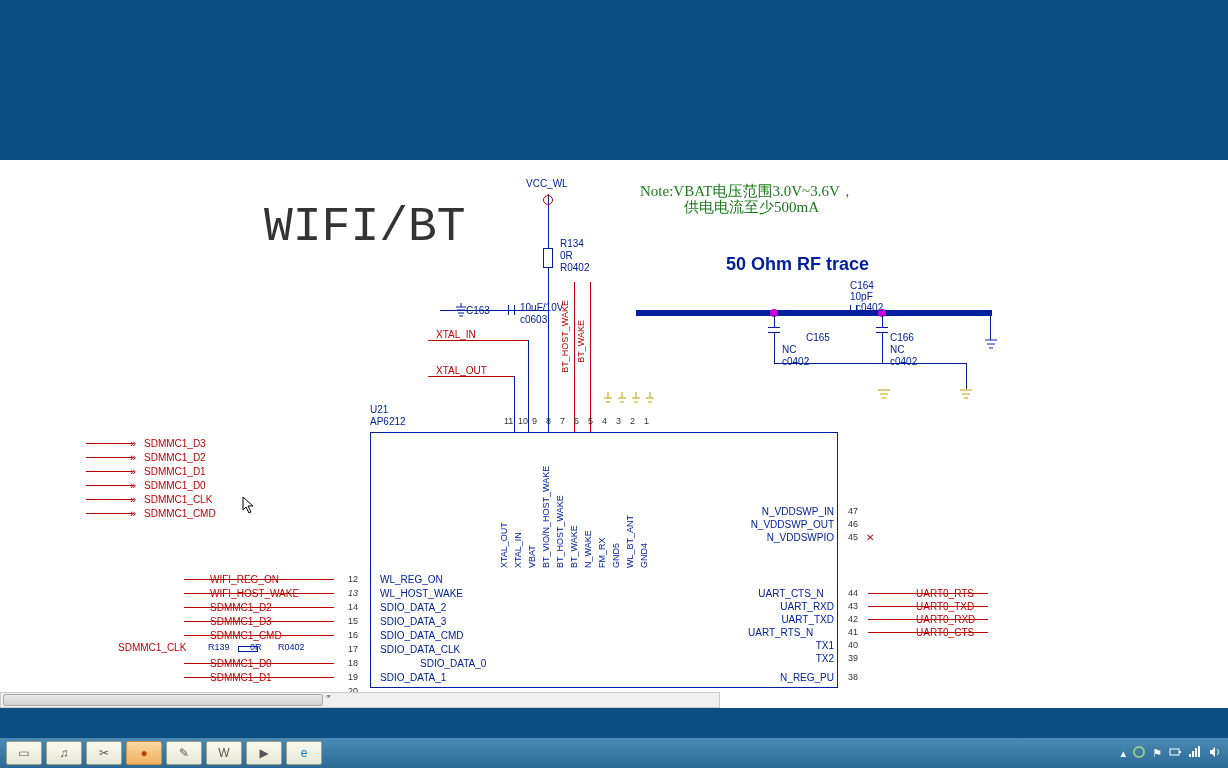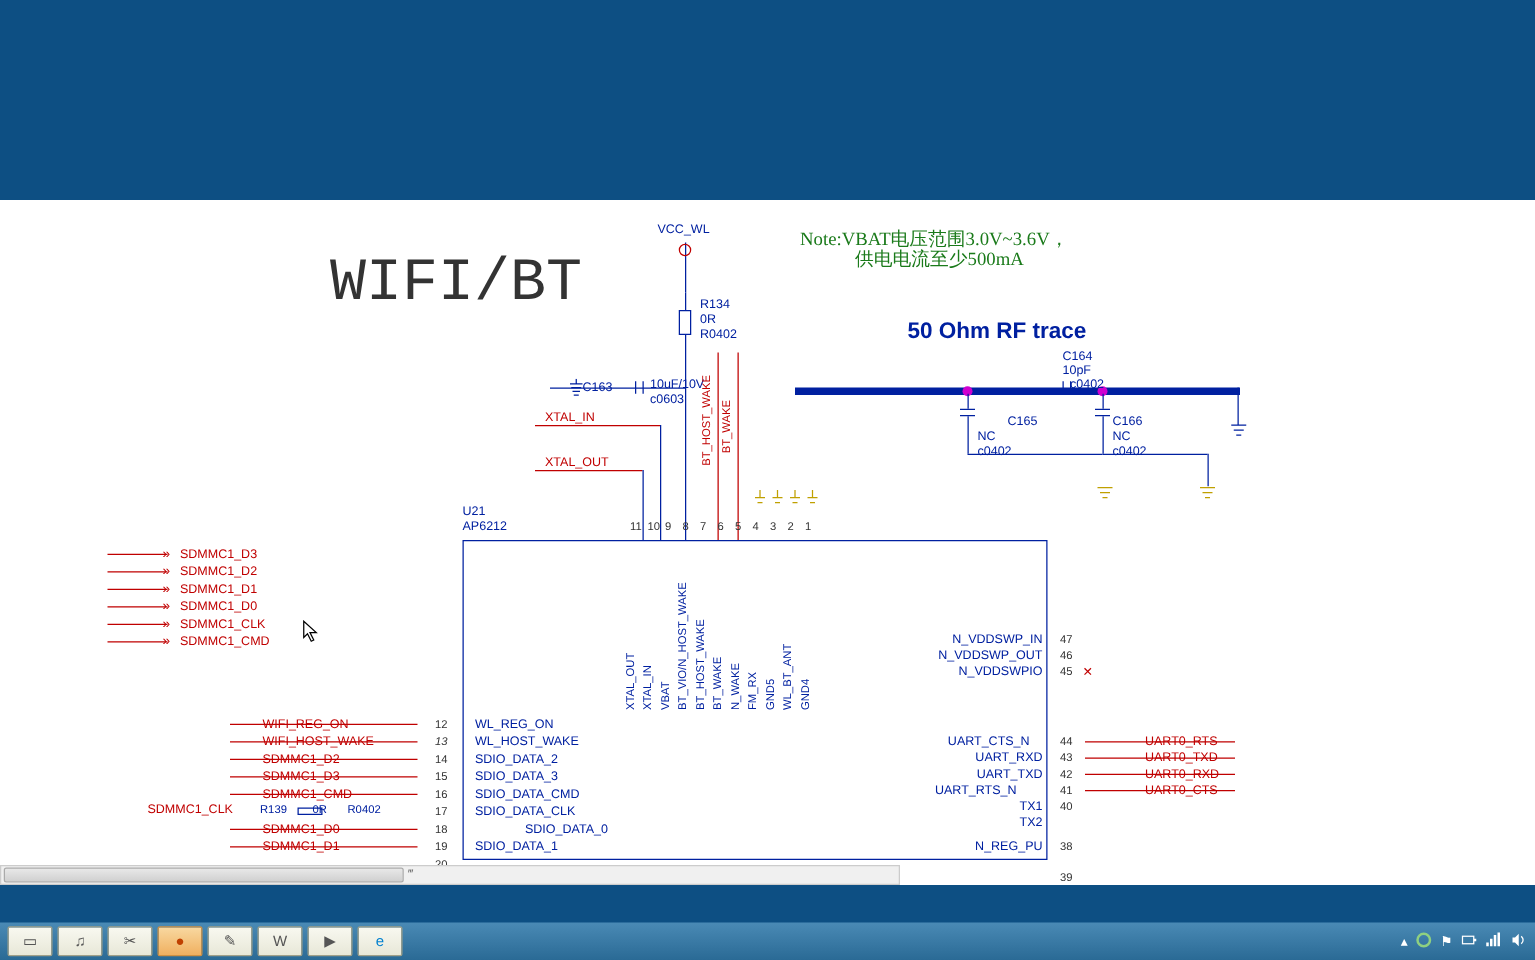--- a/index.html
+++ b/index.html
@@ -302,21 +302,21 @@
       <div class="pin-num" style="left: 848px; top: 428px;">44</div>
       <div class="net-label-blue" style="left: 748px; top: 441px; width: 86px; text-align: right;">UART_RXD</div>
       <div class="pin-num" style="left: 848px; top: 441px;">43</div>
       <div class="net-label-blue" style="left: 748px; top: 454px; width: 86px; text-align: right;">UART_TXD</div>
       <div class="pin-num" style="left: 848px; top: 454px;">42</div>
       <div class="net-label-blue" style="left: 748px; top: 467px; width: 86px; text-align: left;">UART_RTS_N</div>
       <div class="pin-num" style="left: 848px; top: 467px;">41</div>
       <div class="net-label-blue" style="left: 748px; top: 480px; width: 86px; text-align: right;">TX1</div>
       <div class="pin-num" style="left: 848px; top: 480px;">40</div>
       <div class="net-label-blue" style="left: 748px; top: 493px; width: 86px; text-align: right;">TX2</div>
-      <div class="pin-num" style="left: 848px; top: 493px; margin-top: 44px;">39</div>
+      <div class="pin-num" style="left: 848px; top: 493px;">39</div>
     </div>
   <div id="right-far">
       <div class="wire-red" style="left: 868px; top: 433px; width: 120px; height: 1px;"></div>
       <div class="net-label" style="left: 916px; top: 428px;">UART0_RTS</div>
       <div class="wire-red" style="left: 868px; top: 446px; width: 120px; height: 1px;"></div>
       <div class="net-label" style="left: 916px; top: 441px;">UART0_TXD</div>
       <div class="wire-red" style="left: 868px; top: 459px; width: 120px; height: 1px;"></div>
       <div class="net-label" style="left: 916px; top: 454px;">UART0_RXD</div>
       <div class="wire-red" style="left: 868px; top: 472px; width: 120px; height: 1px;"></div>
       <div class="net-label" style="left: 916px; top: 467px;">UART0_CTS</div>

